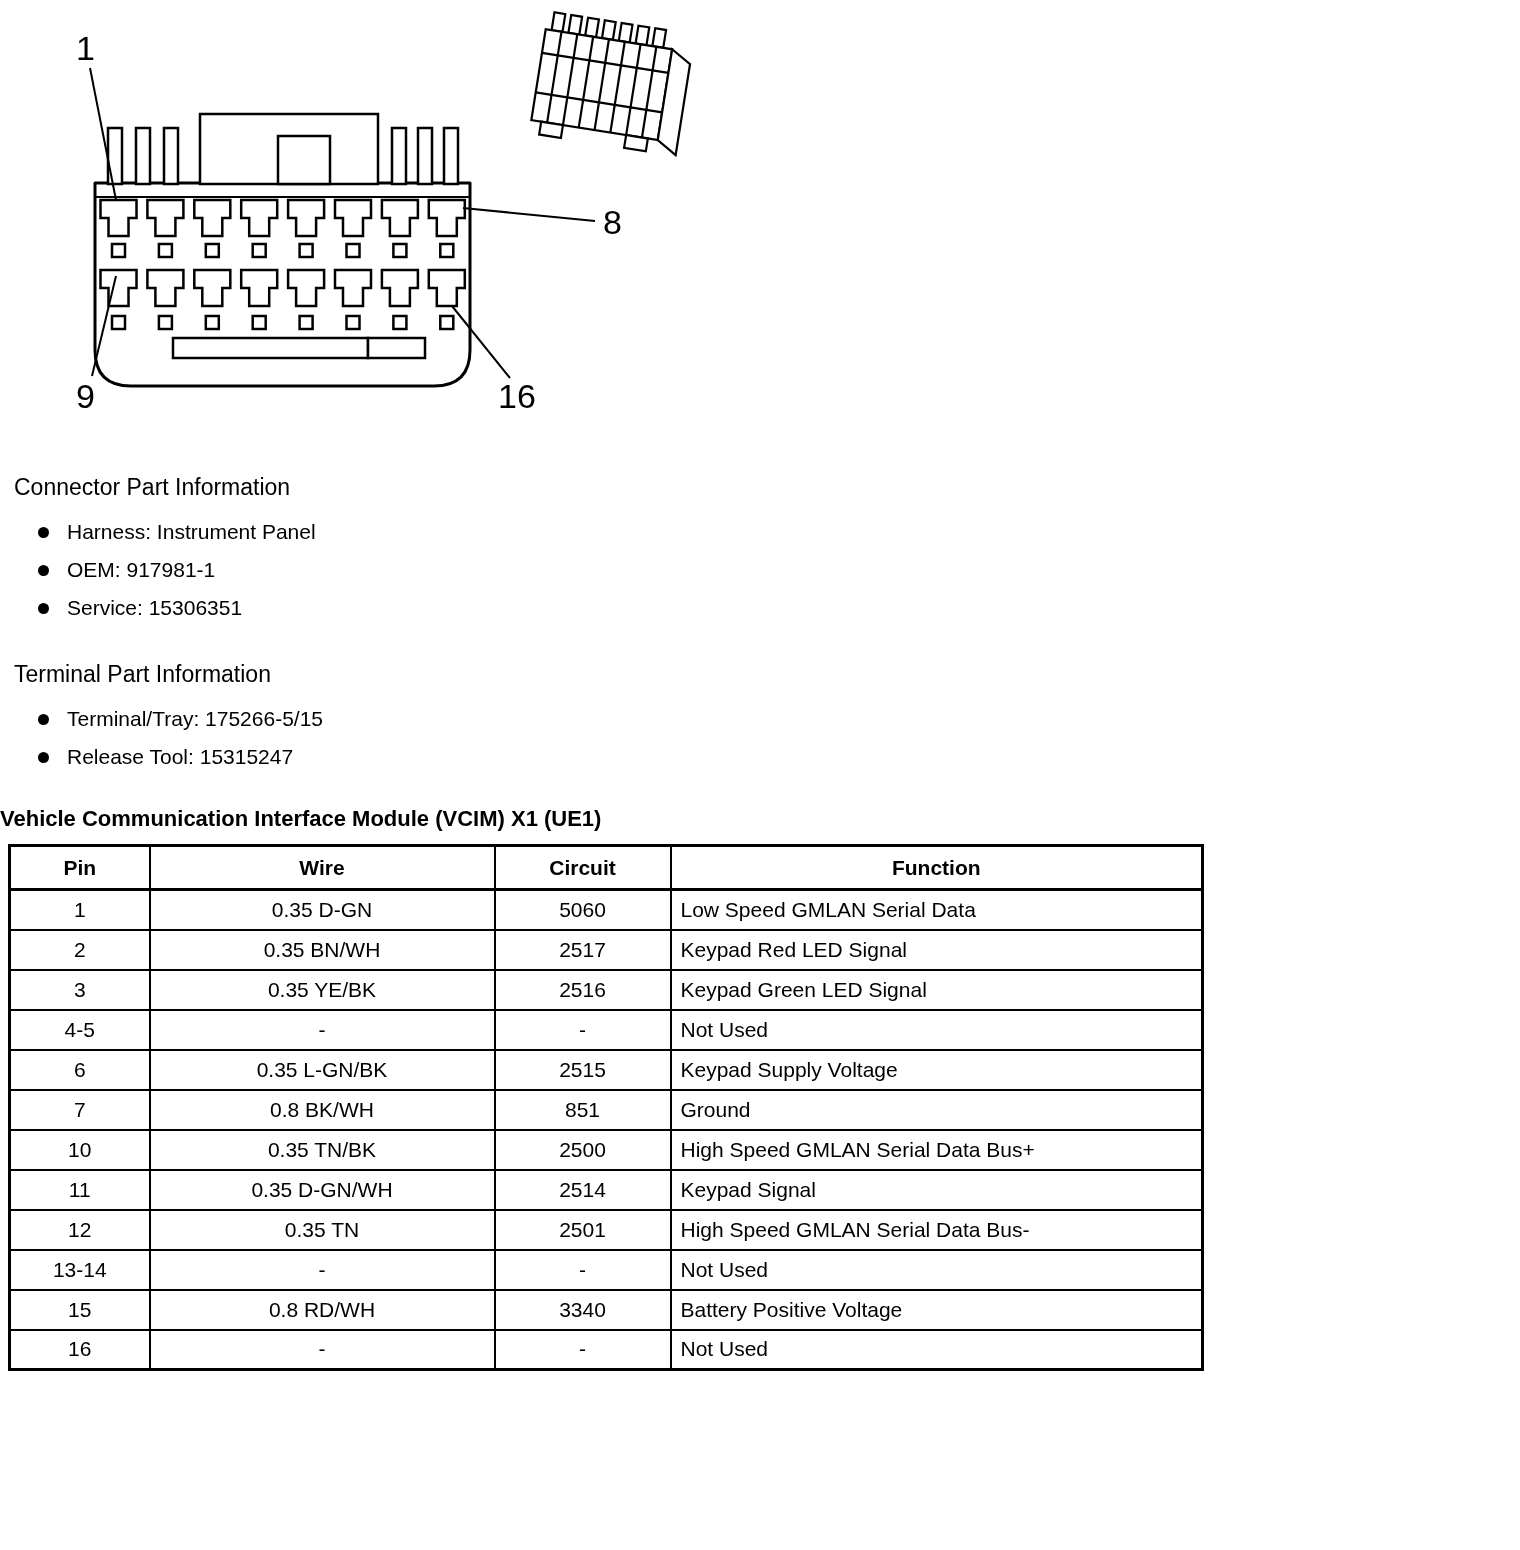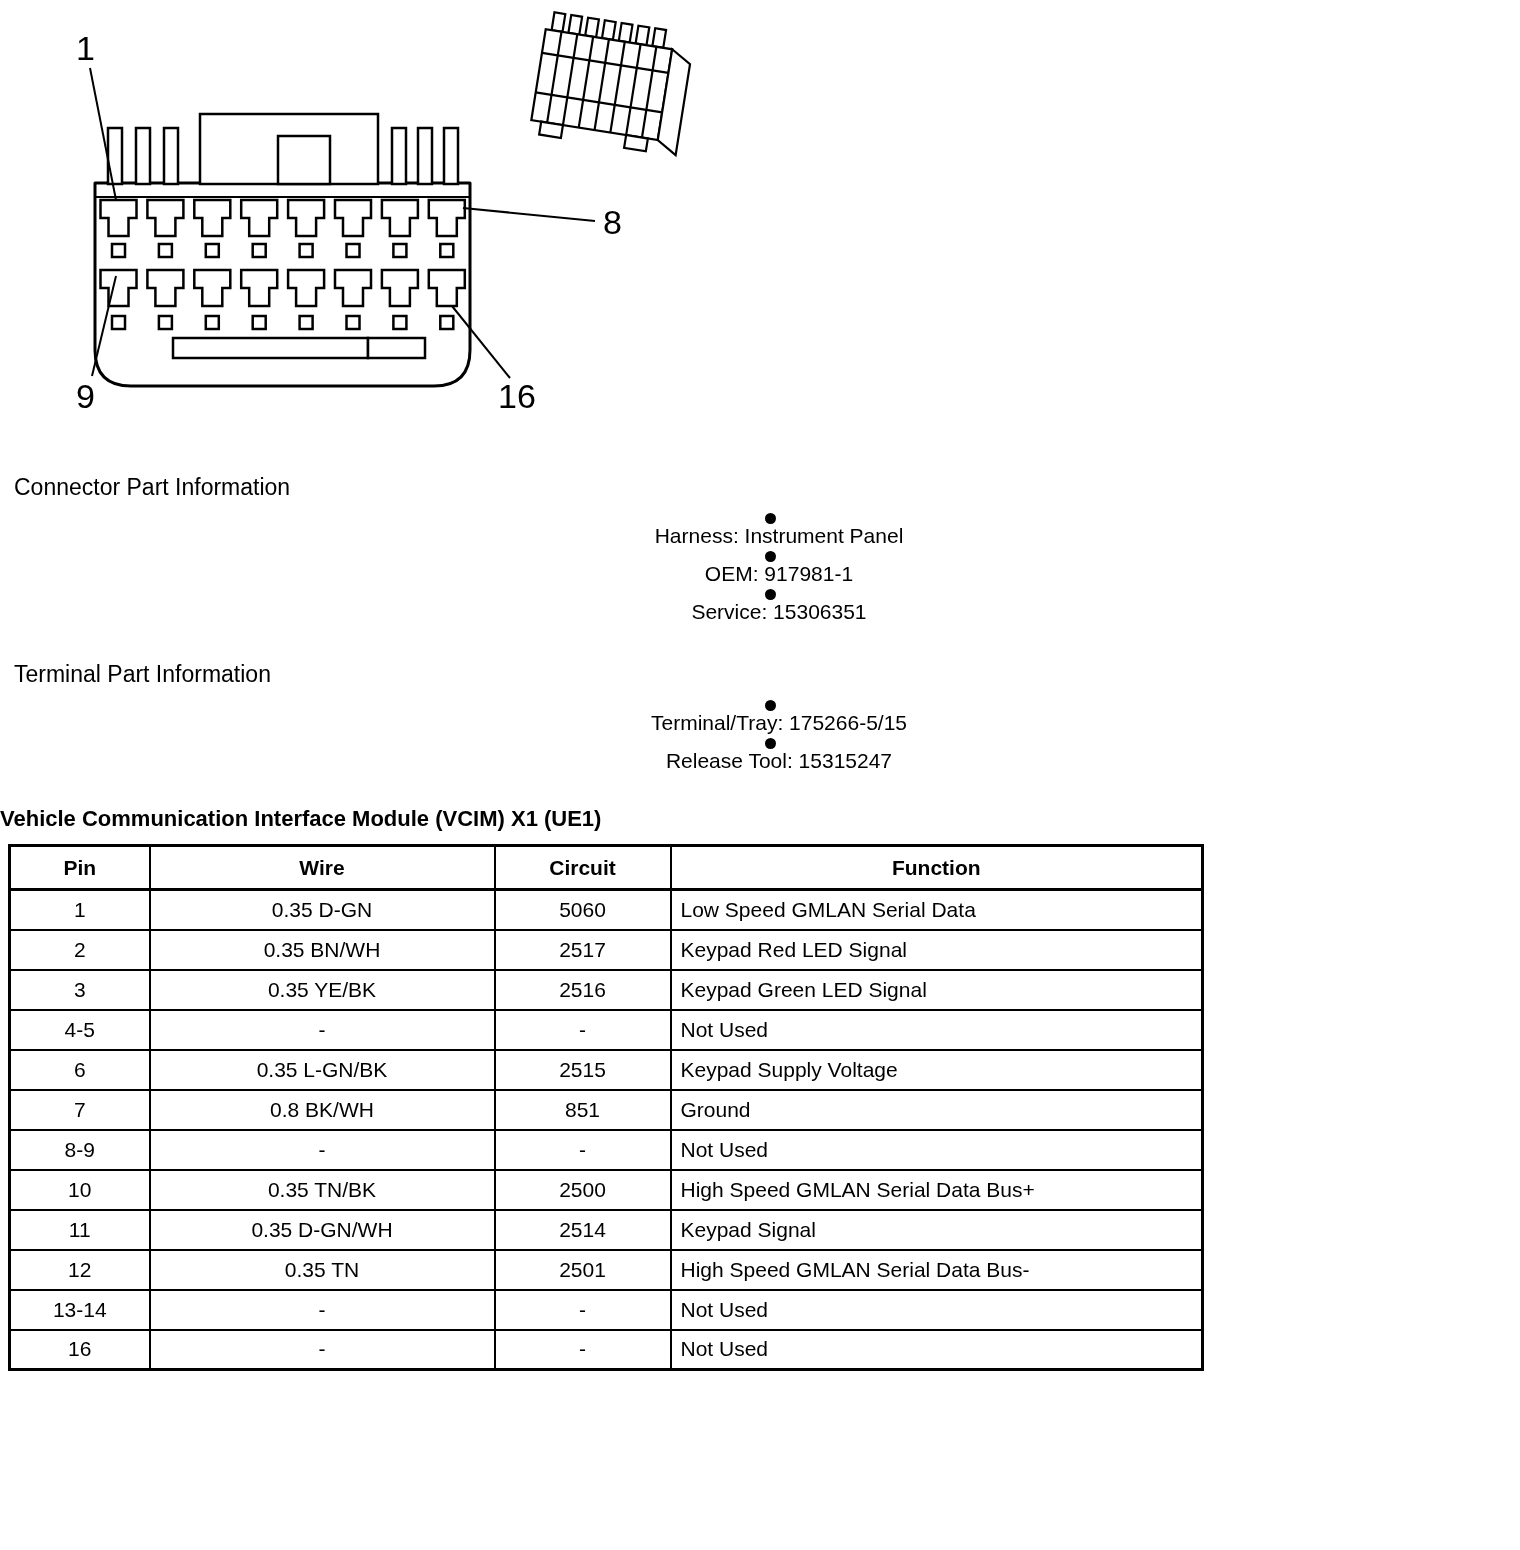--- a/index.html
+++ b/index.html
@@ -20,21 +20,20 @@
     font-weight: normal;
     margin: 34px 0 6px 14px;
   }
   .info-list { list-style: none; margin-top: 12px; }
   .info-list li {
     display: flex;
     align-items: center;
     height: 38px;
     font-size: 21px;
     padding-left: 38px;
-    flex-direction: column;
   }
   .bullet {
     width: 11px; height: 11px;
     background: #000; border-radius: 50%;
     margin-right: 18px; flex: none;
   }
   .table-title {
     font-size: 22px;
     font-weight: bold;
     text-align: left;
@@ -240,26 +239,20 @@
           <td class="col-circuit">2515</td>
           <td class="col-function">Keypad Supply Voltage</td>
         </tr>
         <tr>
           <td class="col-pin">7</td>
           <td class="col-wire">0.8 BK/WH</td>
           <td class="col-circuit">851</td>
           <td class="col-function">Ground</td>
         </tr>
         <tr>
-          <td class="col-pin">8-9</td>
-          <td class="col-wire">-</td>
-          <td class="col-circuit">-</td>
-          <td class="col-function">Not Used</td>
-        </tr>
-        <tr>
           <td class="col-pin">10</td>
           <td class="col-wire">0.35 TN/BK</td>
           <td class="col-circuit">2500</td>
           <td class="col-function">High Speed GMLAN Serial Data Bus+</td>
         </tr>
         <tr>
           <td class="col-pin">11</td>
           <td class="col-wire">0.35 D-GN/WH</td>
           <td class="col-circuit">2514</td>
           <td class="col-function">Keypad Signal</td>
@@ -270,20 +263,26 @@
           <td class="col-circuit">2501</td>
           <td class="col-function">High Speed GMLAN Serial Data Bus-</td>
         </tr>
         <tr>
           <td class="col-pin">13-14</td>
           <td class="col-wire">-</td>
           <td class="col-circuit">-</td>
           <td class="col-function">Not Used</td>
         </tr>
         <tr>
+          <td class="col-pin">15</td>
+          <td class="col-wire">0.8 RD/WH</td>
+          <td class="col-circuit">3340</td>
+          <td class="col-function">Battery Positive Voltage</td>
+        </tr>
+        <tr>
           <td class="col-pin">16</td>
           <td class="col-wire">-</td>
           <td class="col-circuit">-</td>
           <td class="col-function">Not Used</td>
         </tr>
       </tbody>
   </table>
 
 </div>
 

